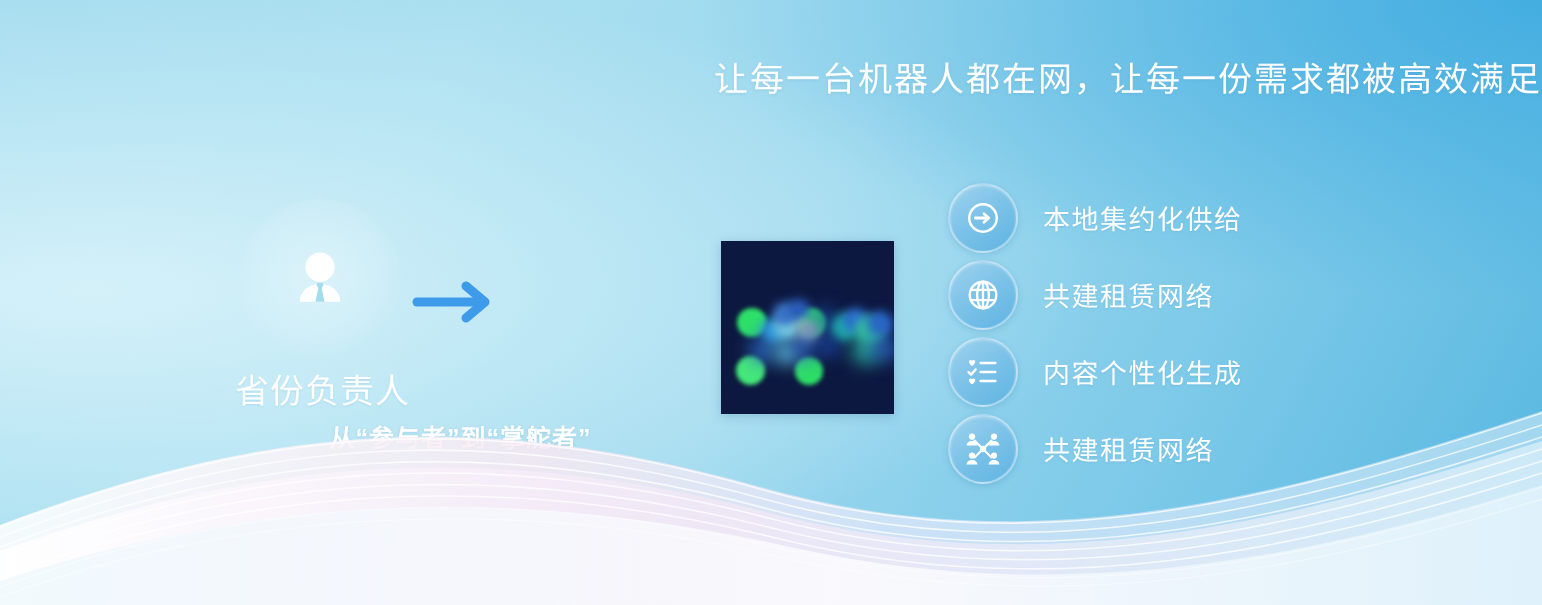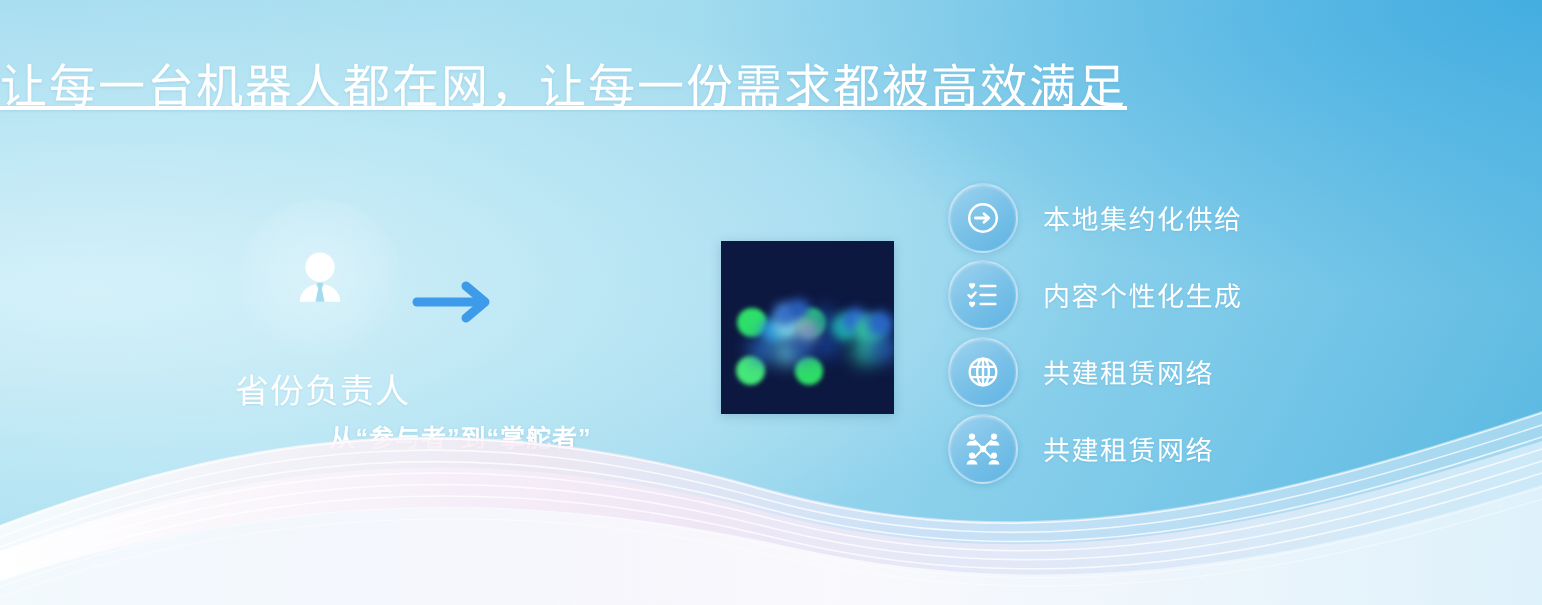--- a/index.html
+++ b/index.html
@@ -28,29 +28,28 @@
     pointer-events: none;
   }
   .waves svg { display: block; width: 100%; height: 100%; }
 
   
   .headline {
     position: absolute;
     top: 58px;
     left: 0;
     width: 100%;
-    text-align: left;
+    text-align: right;
     color: #ffffff;
-    font-size: 47px;
+    font-size: 34px;
     line-height: 1.25;
     letter-spacing: 2px;
     font-weight: 400;
     text-shadow: 0 1px 3px rgba(80,150,190,0.22);
     white-space: nowrap;
-    text-decoration: underline;
   }
 
   
   .flow {
     position: absolute;
     left: 228px;
     top: 196px;
     width: 465px;
     height: 280px;
   }
@@ -228,41 +227,41 @@
             <circle cx="20" cy="20" r="14.5" fill="none" stroke="#fff" stroke-width="2.6"></circle>
             <path d="M12 20 H25" stroke="#fff" stroke-width="3" stroke-linecap="round"></path>
             <path d="M21 15.5 L26 20 L21 24.5" stroke="#fff" stroke-width="3" stroke-linecap="round" stroke-linejoin="round" fill="none"></path>
           </svg>
         </div>
         <div class="feature-label">本地集约化供给</div>
       </div>
       <div class="feature">
         <div class="feature-icon">
           <svg width="38" height="38" viewBox="0 0 40 40">
+            <circle cx="20" cy="20" r="14" fill="none" stroke="#fff" stroke-width="2.5"></circle>
+            <ellipse cx="20" cy="20" rx="6.2" ry="14" fill="none" stroke="#fff" stroke-width="2.5"></ellipse>
+            <path d="M6.4 14.6 H33.6 M6.4 25.4 H33.6 M20 6 V34" stroke="#fff" stroke-width="2.5" fill="none"></path>
+          </svg>
+        </div>
+        <div class="feature-label">共建租赁网络</div>
+      </div>
+      <div class="feature">
+        <div class="feature-icon">
+          <svg width="38" height="38" viewBox="0 0 40 40">
             <path d="M8.5 8.2c1.3-1.5 3.3-.6 3.3 1 0 1.9-2 3.4-3.3 4.4-1.3-1-3.3-2.5-3.3-4.4 0-1.6 2-2.5 3.3-1z" fill="#fff"></path>
             <path d="M4.8 20.2 L7.4 22.8 L12.2 17.4" fill="none" stroke="#fff" stroke-width="2.6" stroke-linecap="round" stroke-linejoin="round"></path>
             <path d="M8.5 27.6c1.3-1.5 3.3-.6 3.3 1 0 1.9-2 3.4-3.3 4.4-1.3-1-3.3-2.5-3.3-4.4 0-1.6 2-2.5 3.3-1z" fill="#fff"></path>
             <g stroke="#fff" stroke-width="2.6" stroke-linecap="round">
               <path d="M17.5 10.5 H33"></path>
               <path d="M17.5 20 H33"></path>
               <path d="M17.5 29.5 H33"></path>
             </g>
           </svg>
         </div>
         <div class="feature-label">内容个性化生成</div>
-      </div>
-      <div class="feature">
-        <div class="feature-icon">
-          <svg width="38" height="38" viewBox="0 0 40 40">
-            <circle cx="20" cy="20" r="14" fill="none" stroke="#fff" stroke-width="2.5"></circle>
-            <ellipse cx="20" cy="20" rx="6.2" ry="14" fill="none" stroke="#fff" stroke-width="2.5"></ellipse>
-            <path d="M6.4 14.6 H33.6 M6.4 25.4 H33.6 M20 6 V34" stroke="#fff" stroke-width="2.5" fill="none"></path>
-          </svg>
-        </div>
-        <div class="feature-label">共建租赁网络</div>
       </div>
       <div class="feature">
         <div class="feature-icon">
           <svg width="40" height="40" viewBox="0 0 40 40">
             <g stroke="#fff" stroke-width="2" fill="none">
               <path d="M11 11 L20 20 L29 11"></path>
               <path d="M11 29 L20 20 L29 29"></path>
             </g>
             <circle cx="20" cy="20" r="3.2" fill="#fff"></circle>
             <g fill="#fff">

